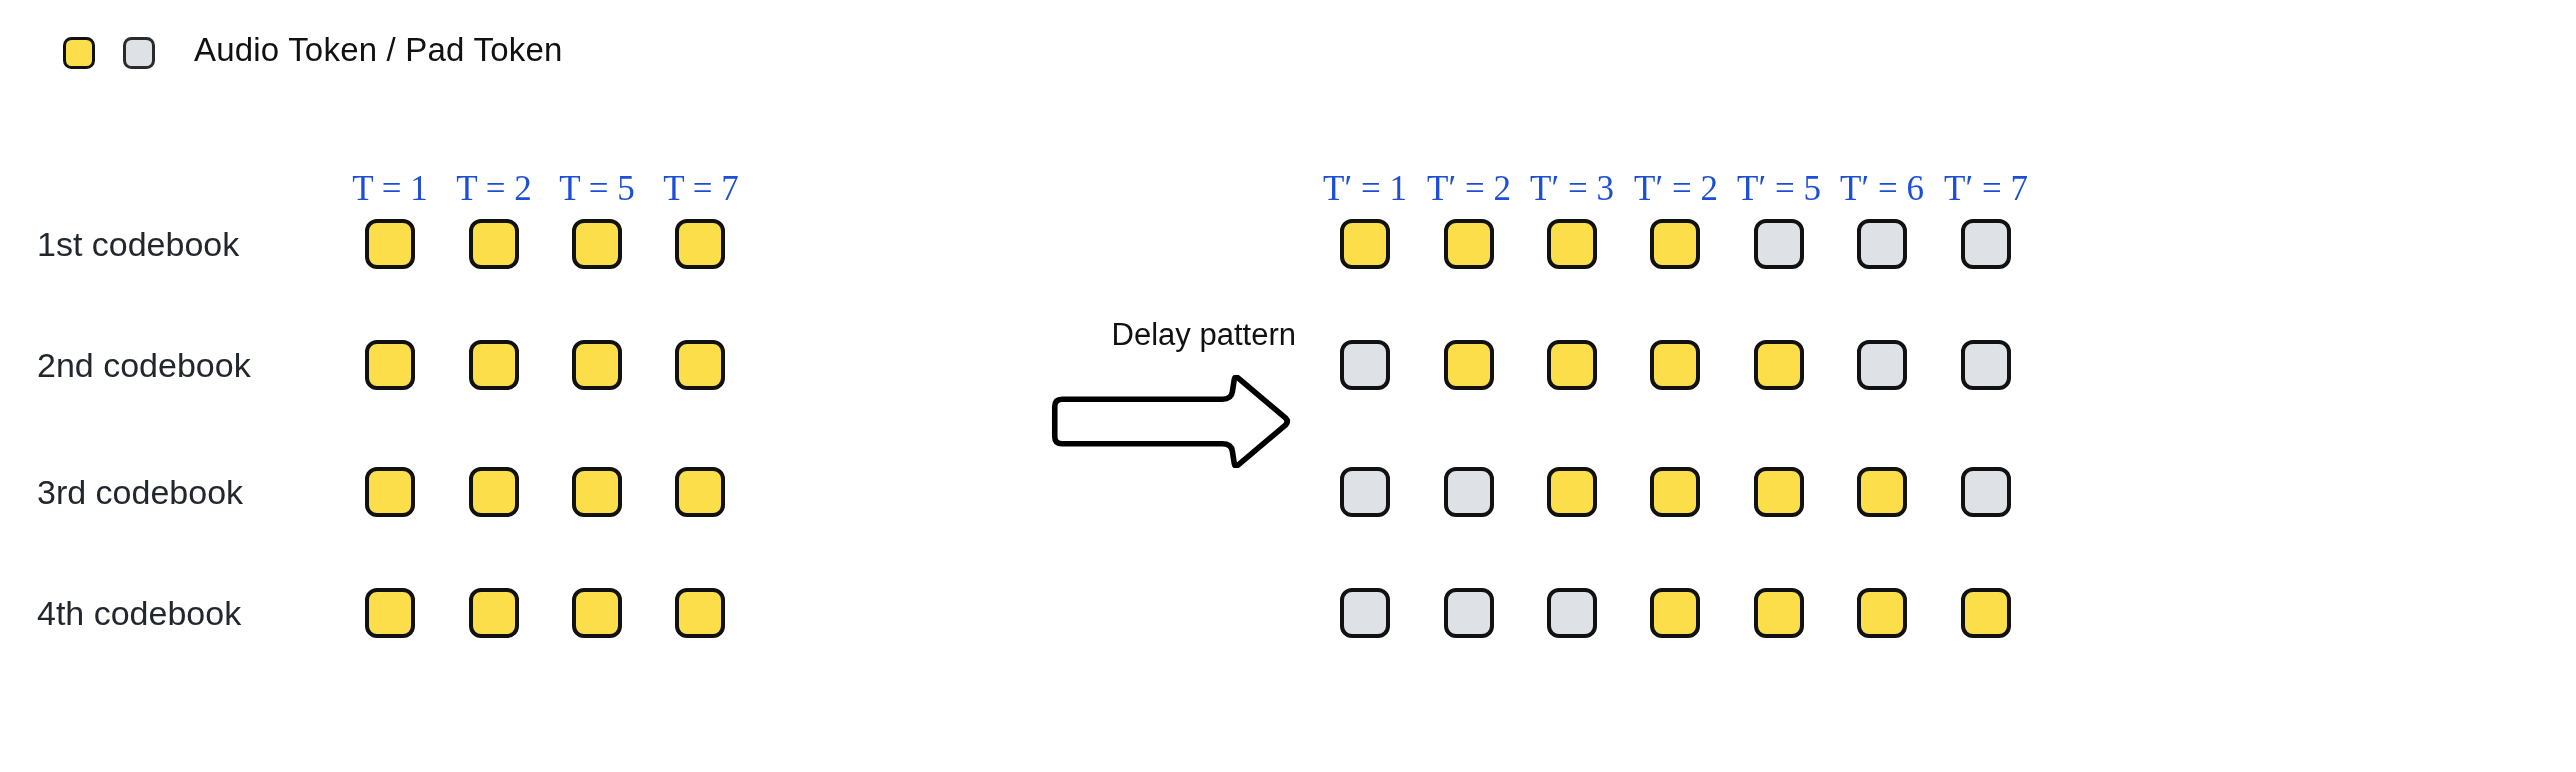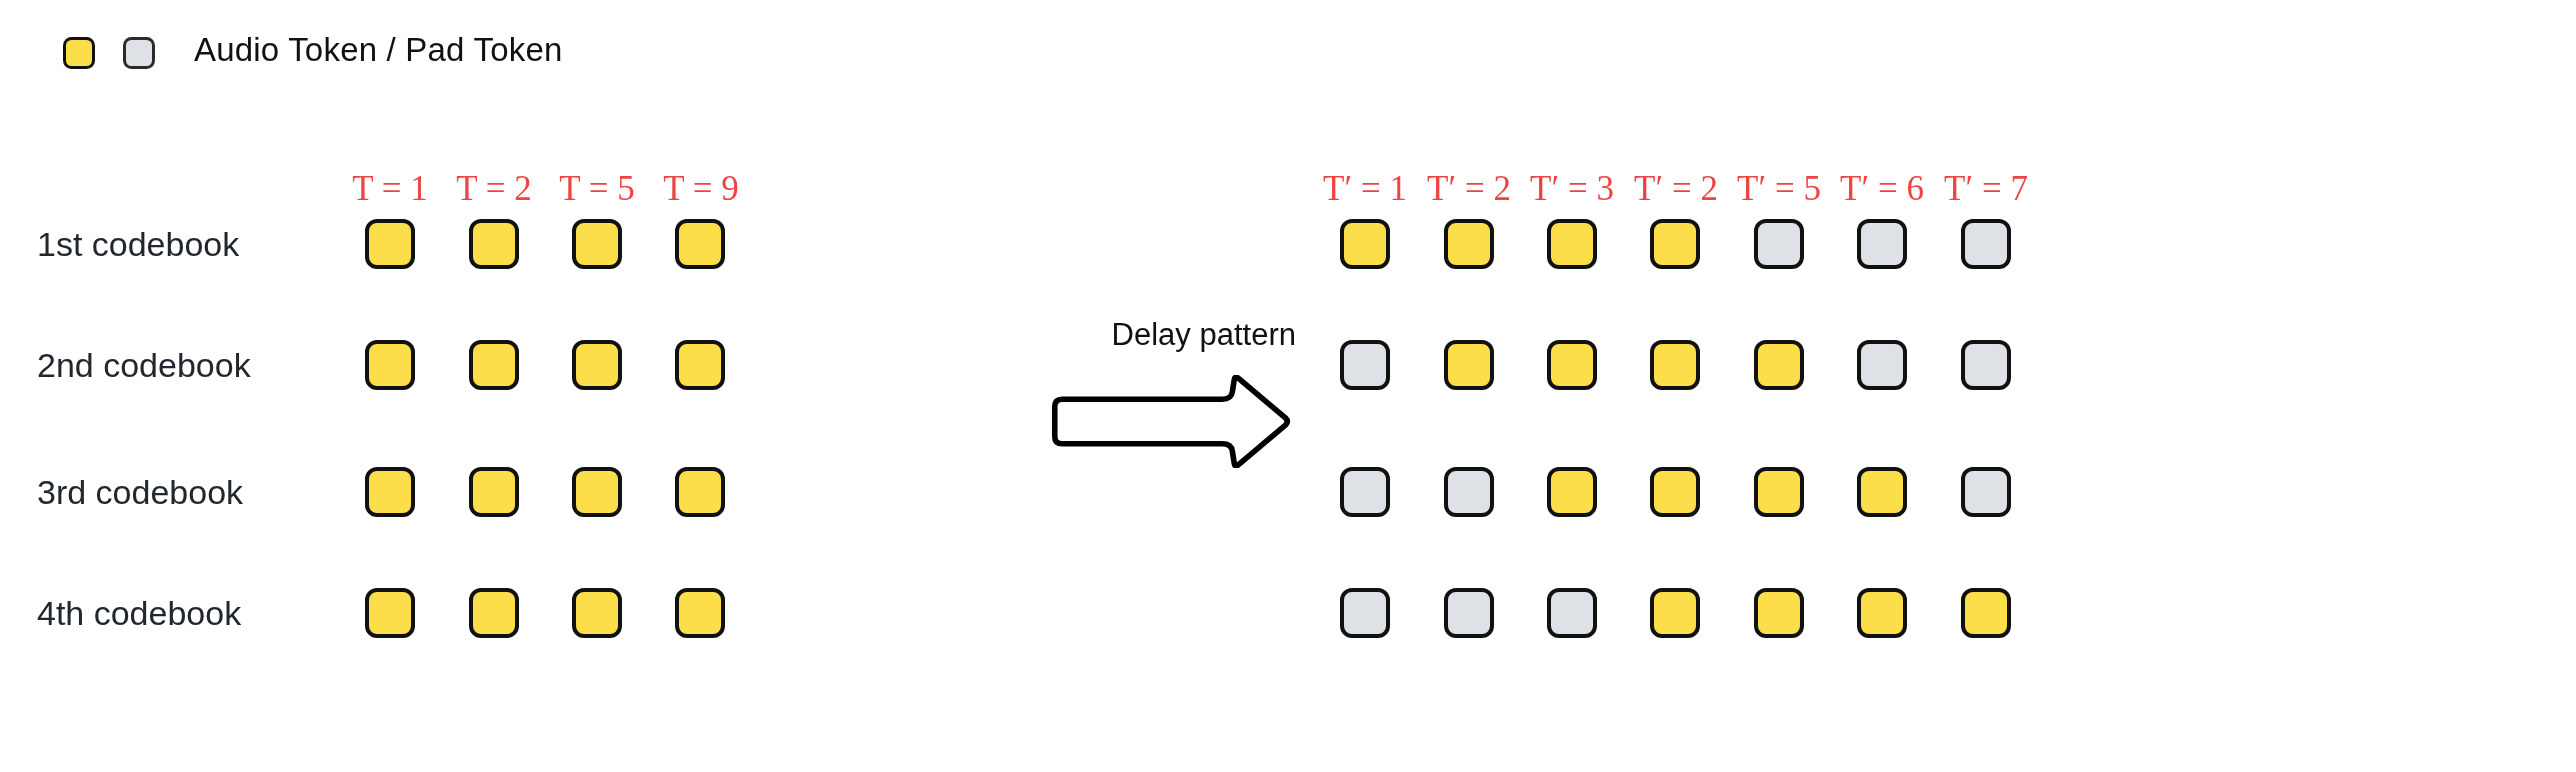--- a/index.html
+++ b/index.html
@@ -51,21 +51,21 @@
   }
 
   
   .col-header {
     position: absolute;
     top: 169px;
     width: 168px;
     text-align: center;
     font-family: "Liberation Serif", "DejaVu Serif", serif;
     font-size: 35px;
-    color: #ef4444;
+    color: #1d4ed8;
     white-space: nowrap;
   }
 
   
   .row-label {
     position: absolute;
     left: 37px;
     width: 307px;
     text-align: left;
     font-size: 34px;
@@ -119,21 +119,21 @@
   <div id="legend">
     <span class="legend-swatch audio"></span>
     <span class="legend-swatch pad"></span>
     <span id="legend-label">Audio Token / Pad Token</span>
   </div>
 
   <div id="left-headers">
       <div class="col-header" style="left: 306px;">T = 1</div>
       <div class="col-header" style="left: 410px;">T = 2</div>
       <div class="col-header" style="left: 513px;">T = 5</div>
-      <div class="col-header" style="left: 617px;">T = 9</div>
+      <div class="col-header" style="left: 617px;">T = 7</div>
     </div>
 
   <div id="right-headers">
       <div class="col-header" style="left: 1281px;">T′ = 1</div>
       <div class="col-header" style="left: 1385px;">T′ = 2</div>
       <div class="col-header" style="left: 1488px;">T′ = 3</div>
       <div class="col-header" style="left: 1592px;">T′ = 2</div>
       <div class="col-header" style="left: 1695px; text-align: center;">T′ = 5</div>
       <div class="col-header" style="left: 1798px;">T′ = 6</div>
       <div class="col-header" style="left: 1902px;">T′ = 7</div>

